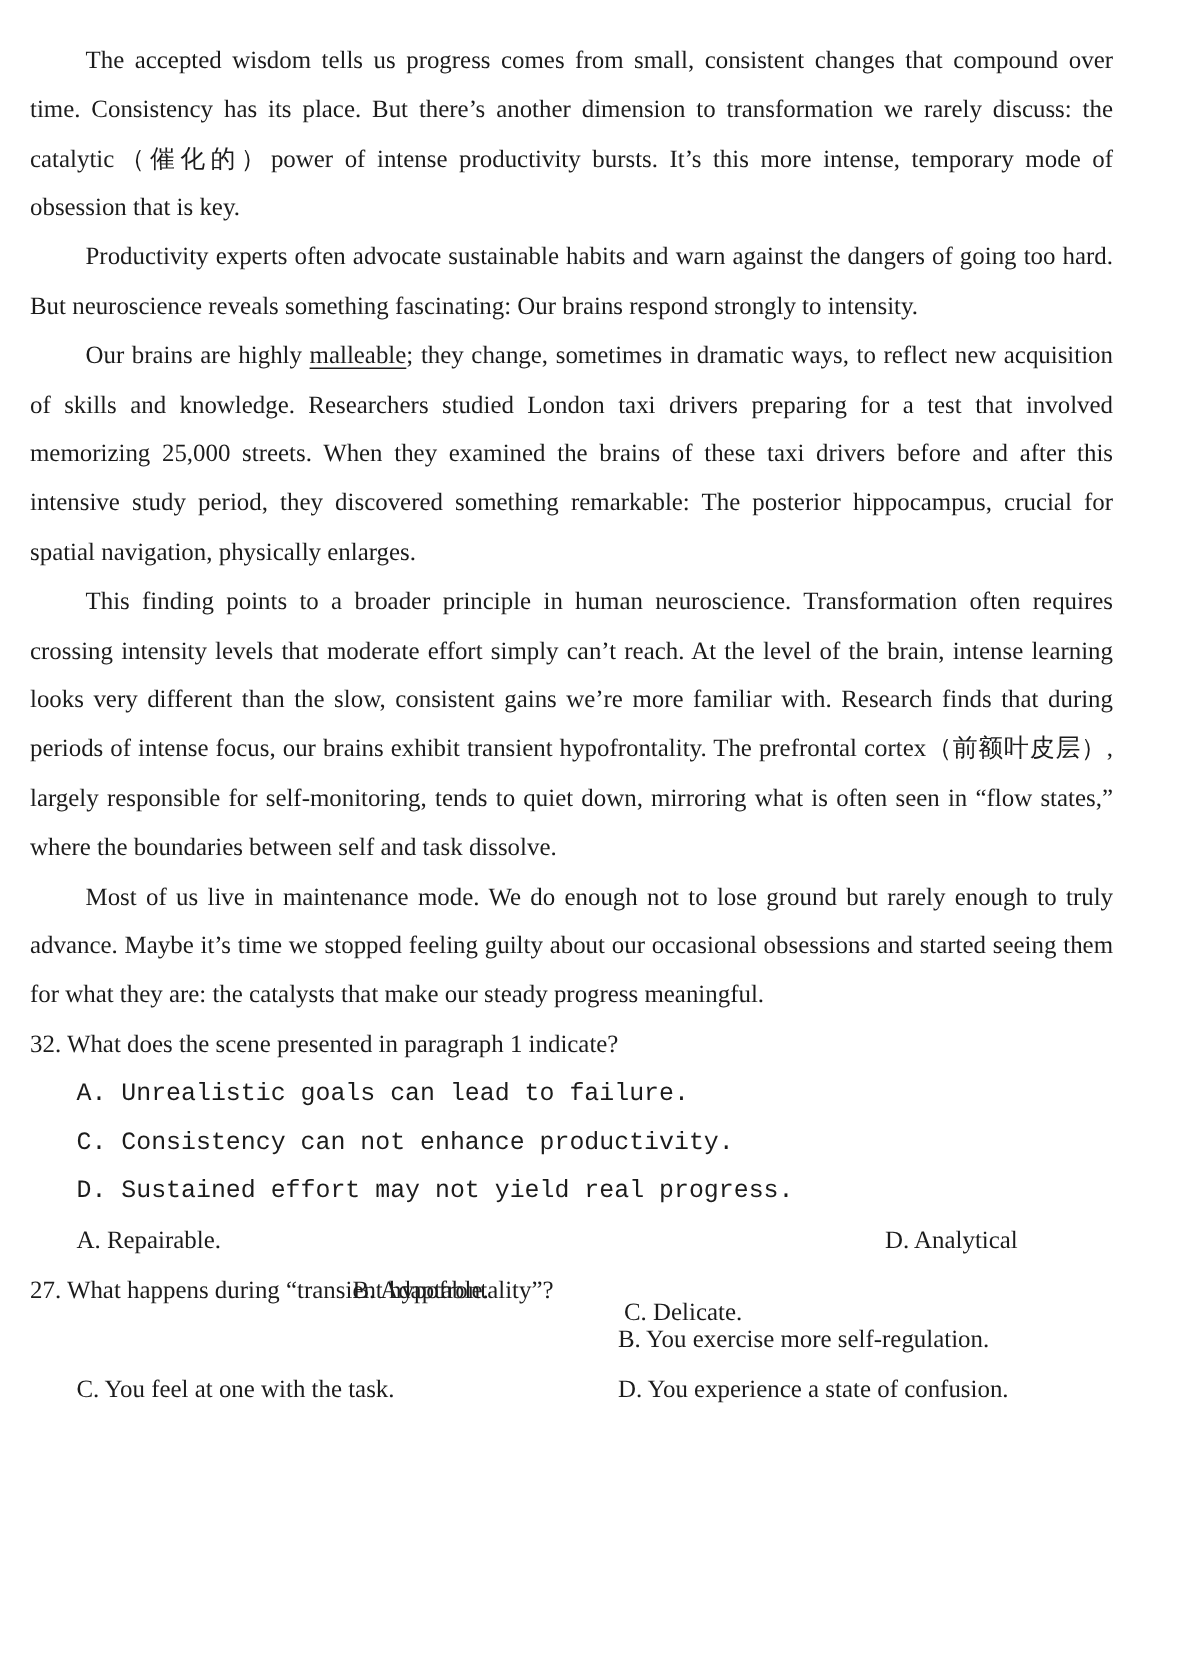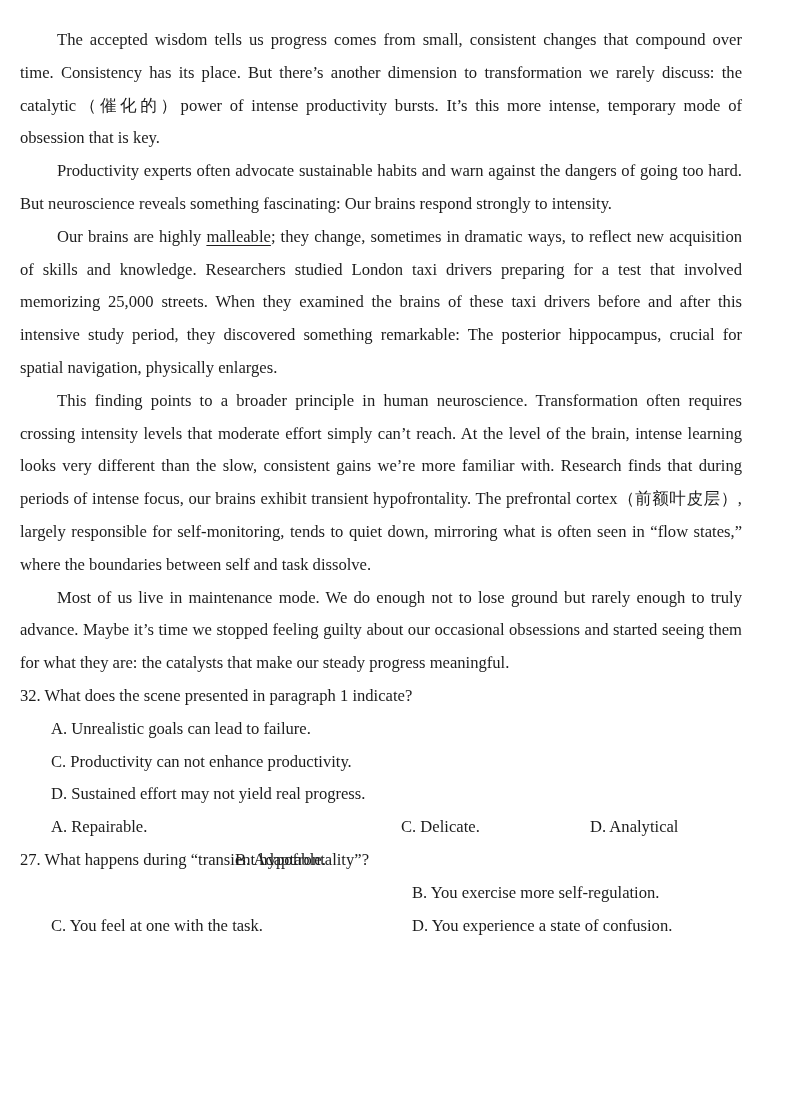--- a/index.html
+++ b/index.html
@@ -45,49 +45,50 @@
       line-height: 32.8px;
       white-space: nowrap;
     }
     .options.stack {
       height: auto;
     }
     .opt-line {
       padding-left: 31px;
       line-height: 32.8px;
       white-space: nowrap;
+      font-family: Liberation Mono, monospace;
     }
     .opt-abs {
       position: absolute;
       top: 0;
       white-space: nowrap;
     }
     .col-a4 { left: 31px; }
     .col-b4 { left: 215px; margin-top: 33px; }
-    .col-c4 { left: 381px; }
+    .col-c4 { left: 396px; margin-top: 48px; }
     .col-d4 { left: 570px; }
     .col-a2 { left: 31px; }
     .col-b2 { left: 392px; }
   </style>
 </head>
 <body>
 
 <div class="page">
 
   <p class="para">The accepted wisdom tells us progress comes from small, consistent changes that compound over time. Consistency has its place. But there’s another dimension to transformation we rarely discuss: the catalytic（催化的）power of intense productivity bursts. It’s this more intense, temporary mode of obsession that is key.</p>
   <p class="para">Productivity experts often advocate sustainable habits and warn against the dangers of going too hard. But neuroscience reveals something fascinating: Our brains respond strongly to intensity.</p>
   <p class="para"><span>Our brains are highly </span><span class="underlined">malleable</span><span>; they change, sometimes in dramatic ways, to reflect new acquisition of skills and knowledge. Researchers studied London taxi drivers preparing for a test that involved memorizing 25,000 streets. When they examined the brains of these taxi drivers before and after this intensive study period, they discovered something remarkable: The posterior hippocampus, crucial for spatial navigation, physically enlarges.</span></p>
   <p class="para">This finding points to a broader principle in human neuroscience. Transformation often requires crossing intensity levels that moderate effort simply can’t reach. At the level of the brain, intense learning looks very different than the slow, consistent gains we’re more familiar with. Research finds that during periods of intense focus, our brains exhibit transient hypofrontality. The prefrontal cortex（前额叶皮层）, largely responsible for self-monitoring, tends to quiet down, mirroring what is often seen in “flow states,” where the boundaries between self and task dissolve.</p>
   <p class="para">Most of us live in maintenance mode. We do enough not to lose ground but rarely enough to truly advance. Maybe it’s time we stopped feeling guilty about our occasional obsessions and started seeing them for what they are: the catalysts that make our steady progress meaningful.</p>
 
   <div>
     <p class="question"><span>32.</span> <span>What does the scene presented in paragraph 1 indicate?</span></p>
     <div class="options stack">
       <div class="opt-line">A. Unrealistic goals can lead to failure.</div>
-      <div class="opt-line">C. Productivity can not enhance productivity.</div>
+      <div class="opt-line">C. Consistency can not enhance productivity.</div>
       <div class="opt-line">D. Sustained effort may not yield real progress.</div>
     </div>
   </div>
 
   <div>
     <div class="options">
       <span class="opt-abs col-a4">A. Repairable.</span>
       <span class="opt-abs col-b4">B. Adaptable.</span>
       <span class="opt-abs col-c4">C. Delicate.</span>
       <span class="opt-abs col-d4">D. Analytical</span>

